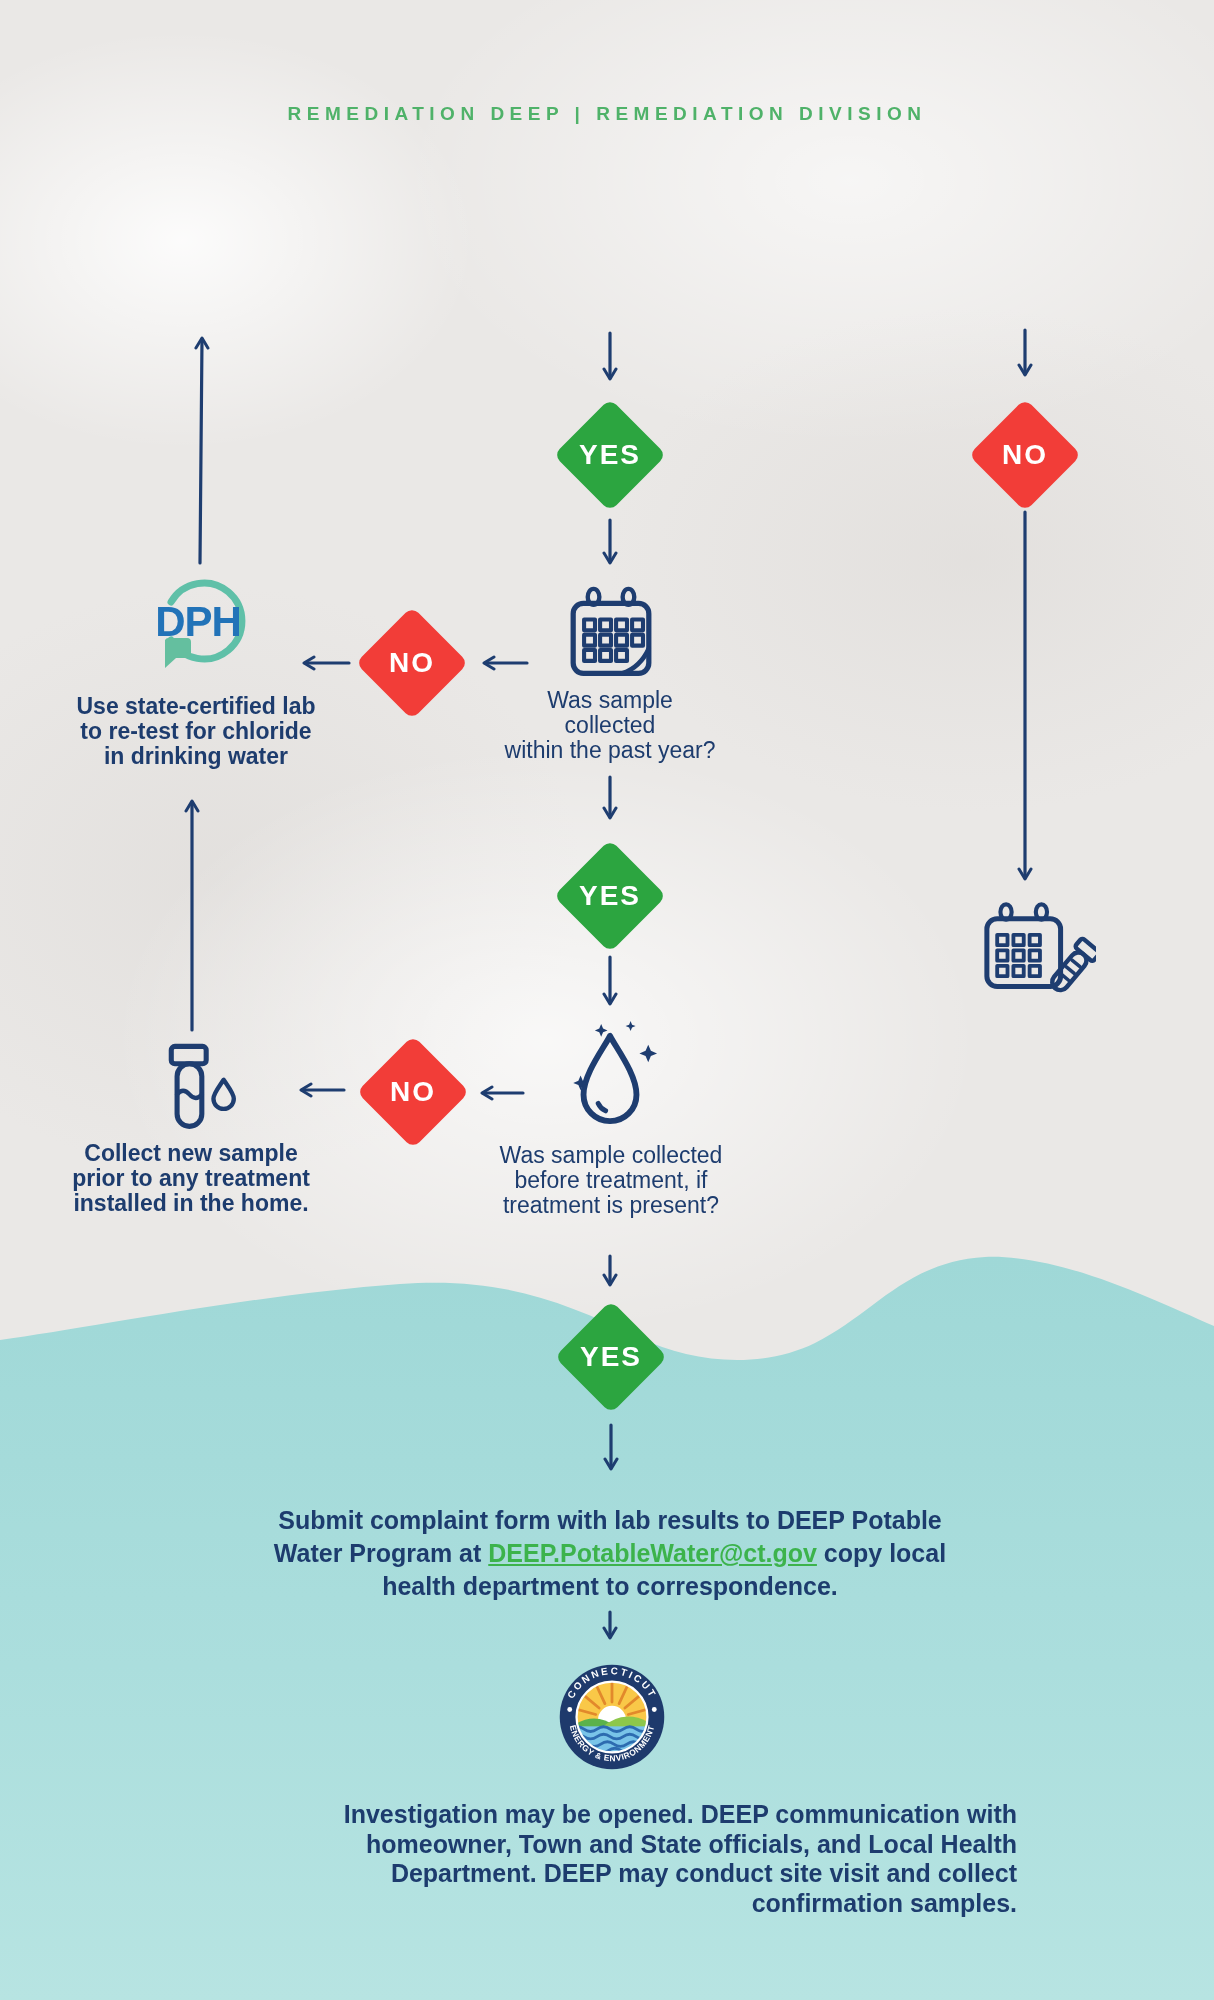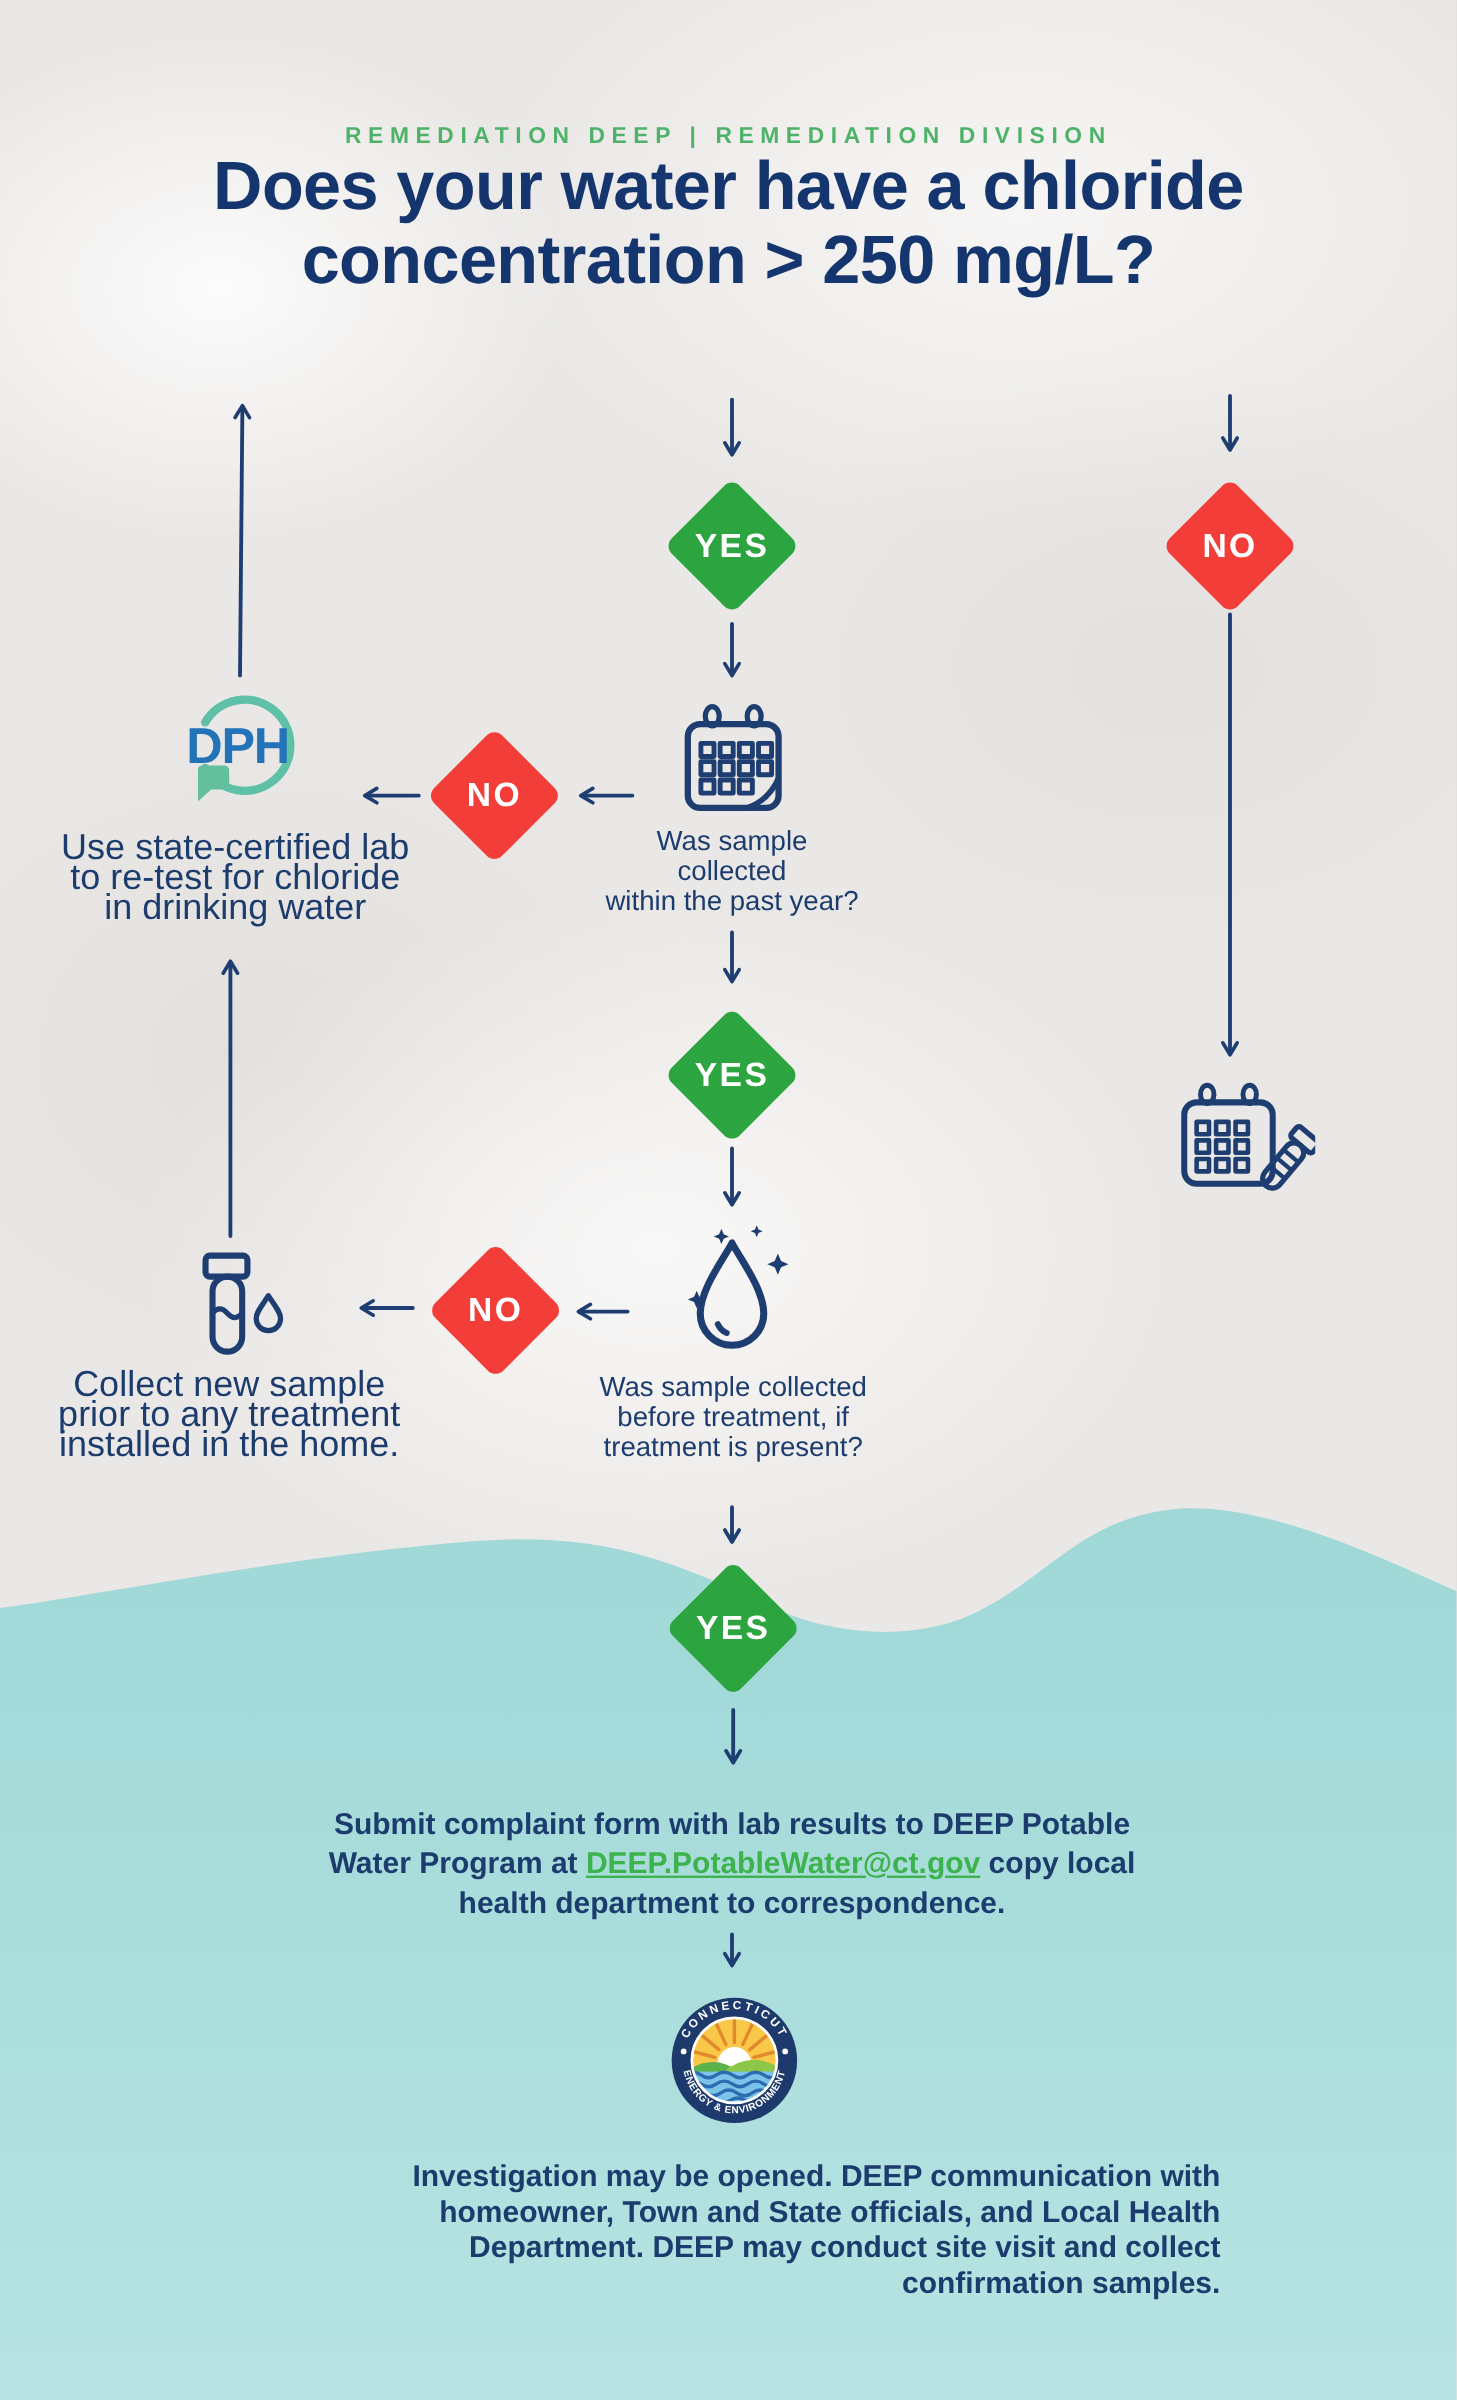--- a/index.html
+++ b/index.html
@@ -29,22 +29,22 @@
     width:80px;height:80px;border-radius:9px;transform:rotate(45deg);
     display:flex;align-items:center;justify-content:center;
   }
   .diamond.green{background:#2ca540;}
   .diamond.red{background:#f23d38;}
   .dlabel{
     transform:rotate(-45deg);color:#ffffff;font-weight:bold;
     font-size:28px;letter-spacing:2px;
   }
   .cap{
-    color:#1d3c6e;font-weight:normal;text-align:center;white-space:pre-line;
-    font-size:30px;line-height:25px;
+    color:#1d3c6e;font-weight:bold;text-align:center;white-space:pre-line;
+    font-size:23px;line-height:25px;
   }
   .q{
     color:#1d3c6e;font-weight:normal;text-align:center;white-space:pre-line;
     font-size:23px;line-height:25px;
   }
   .submit{
     top:1504px;left:247px;width:726px;text-align:center;
     color:#1d3c6e;font-weight:bold;font-size:25px;line-height:33px;
   }
   .email-link{color:#3cb34c;text-decoration:underline;cursor:pointer;}
@@ -65,24 +65,20 @@
         <stop offset="0" stop-color="#9fd8d7"></stop>
         <stop offset="0.55" stop-color="#abdedd"></stop>
         <stop offset="1" stop-color="#b7e4e2"></stop>
       </linearGradient>
     </defs>
     <path d="M0,100 C90,88 250,55 400,44 C500,37 560,60 640,98 C690,122 760,130 815,103
          C875,73 905,22 985,17 C1060,14 1150,58 1214,86 L1214,760 L0,760 Z" fill="url(#tealgrad)"></path>
   </svg>
 
   <div class="abs badge">REMEDIATION DEEP | REMEDIATION DIVISION</div>
-  <div class="abs title">
-    <div>Does your water have a chloride</div>
-    <div>concentration &gt; 250 mg/L?</div>
-  </div>
 
   <svg class="abs arrows-svg" width="1214" height="2000" viewBox="0 0 1214 2000">
     <defs>
       <marker id="ah" viewBox="0 0 16 16" refX="12" refY="8" markerWidth="16" markerHeight="16" orient="auto" markerUnits="userSpaceOnUse">
         <path d="M3,2 L13,8 L3,14" fill="none" stroke="#1e3d70" stroke-width="3" stroke-linecap="round" stroke-linejoin="round"></path>
       </marker>
     </defs>
     <g stroke="#1e3d70" stroke-width="3.2" fill="none" stroke-linecap="round">
       <path d="M610,333 V378" marker-end="url(#ah)"></path>
       <path d="M1025,330 V374" marker-end="url(#ah)"></path>

